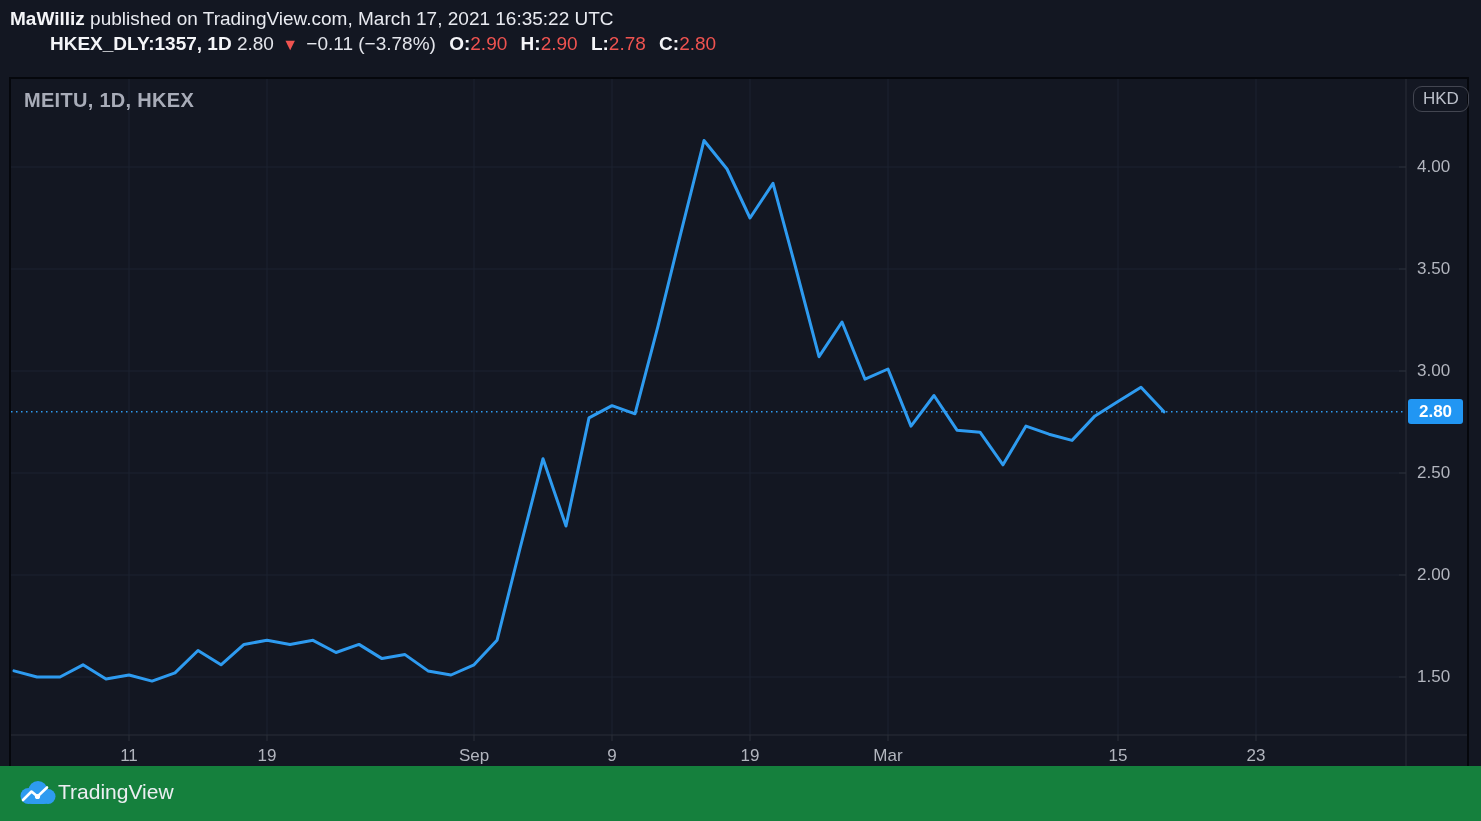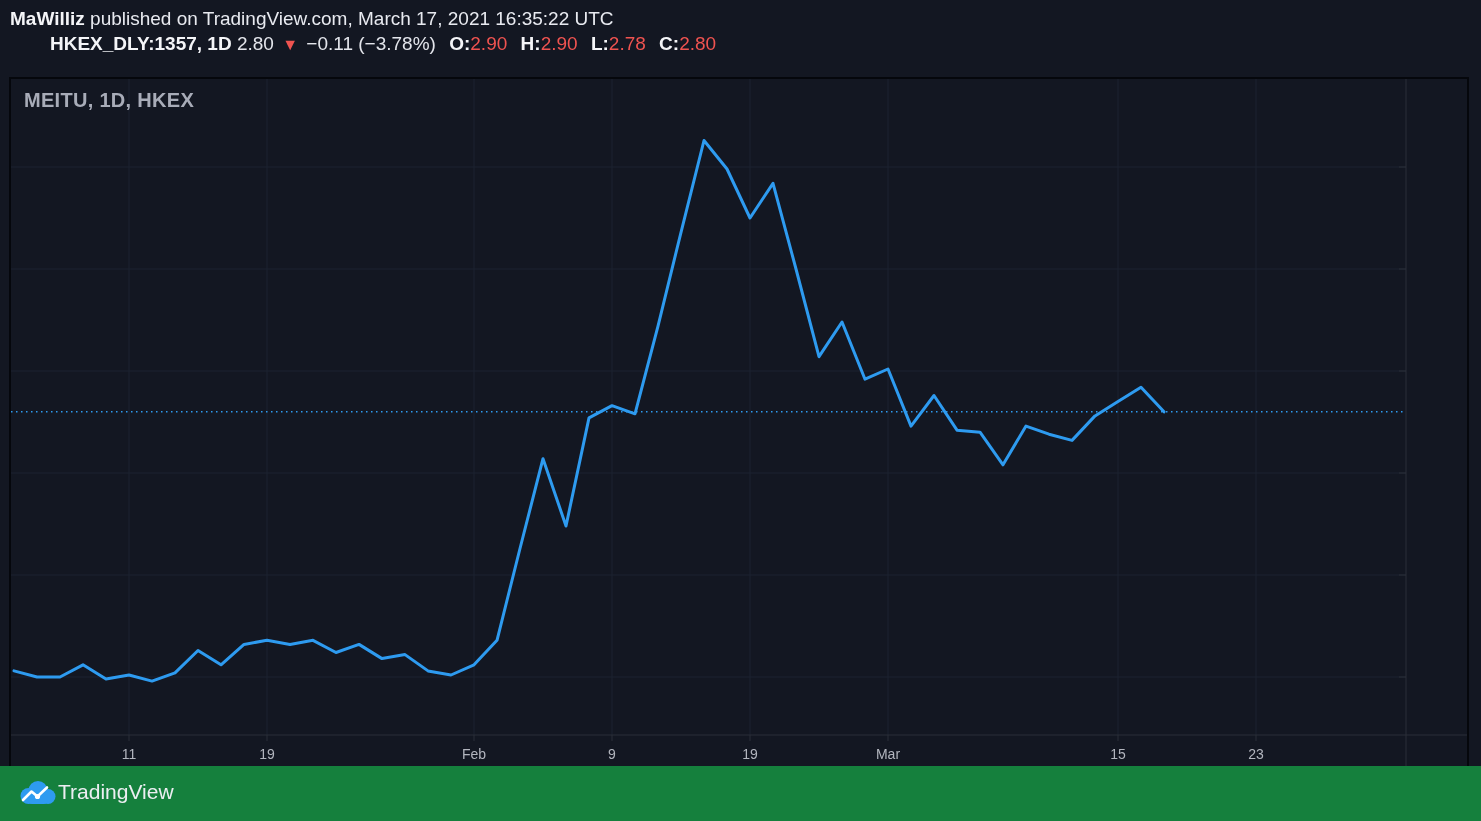--- a/index.html
+++ b/index.html
@@ -31,21 +31,21 @@
   .ylab { position:absolute; left:11px; width:50px; height:20px; line-height:20px;
           font-size:17px; color:#b2b5be; }
   .cur-badge { position:absolute; left:7px; top:7px; padding:2px 9px; font-size:17px;
                color:#bcc0ca; border:1px solid #434651; border-radius:9px; }
   .price-badge { position:absolute; left:2px; width:55px; height:25px; line-height:25px;
                  text-align:center; font-size:17px; font-weight:bold; color:#ffffff;
                  border-radius:3px; }
 
   .time-row { position:absolute; left:0; top:656px; width:1456px; height:40px; cursor:ew-resize; }
   .xlab { position:absolute; top:11px; width:70px; text-align:center;
-          font-size:14px; color:#b2b5be; }
+          font-size:17px; color:#b2b5be; }
 
   
   .footer { position:absolute; left:0; top:766px; width:1481px; height:55px; background:#15803d; }
   .logo { position:absolute; left:19px; top:9px; }
   .brand { position:absolute; left:58px; top:14px; font-size:21px; color:#eceef2; }
 </style>
 </head>
 <body>
 
 <div class="page">
@@ -99,25 +99,35 @@
           <line x1="1245" y1="0" x2="1245" y2="656" stroke="#1c2230" stroke-width="1"></line>
           <line x1="1245" y1="656" x2="1245" y2="662" stroke="#2a2e39" stroke-width="1"></line>
           <line x1="1395" y1="0" x2="1395" y2="696" stroke="#2a2e39" stroke-width="1"></line>
           <line x1="0" y1="656" x2="1456" y2="656" stroke="#2a2e39" stroke-width="1"></line>
           <line x1="0" y1="332.80000000000007" x2="1395" y2="332.80000000000007" stroke="#2e9bf0" stroke-width="1.4" stroke-dasharray="1.5 3.5"></line>
           <polyline points="3,591.9 26,598.0 49,598.0 72,585.8 95,600.0 118,596.0 141,602.1 164,593.9 187,571.5 210,585.8 233,565.4 256,561.3 279,565.4 302,561.3 325,573.5 348,565.4 371,579.6 394,575.6 417,591.9 440,596.0 463,585.8 486,561.3 509,469.5 532,379.7 555,447.0 578,338.9 601,326.7 624,334.8 647,247.1 670,153.3 693,61.5 716,90.0 739,139.0 762,104.3 785,190.0 808,277.7 831,243.0 854,300.2 877,290.0 900,347.1 923,316.5 946,351.2 969,353.2 992,385.8 1015,347.1 1038,355.2 1061,361.4 1084,336.9 1107,322.6 1130,308.3 1153,332.8" fill="none" stroke="#2e9bf0" stroke-width="3" stroke-linejoin="round" stroke-linecap="round"></polyline>
         </svg>
       <div class="legend">MEITU, 1D, HKEX</div>
     </div>
 
+    <div class="axis-col" id="y-axis">
+      <div class="cur-badge">HKD</div>
+      <div class="price-badge" id="price-badge" style="top: 320.3px; background: rgb(33, 150, 243);">2.80</div>
+    <div class="ylab" style="top: 78px;">4.00</div>
+        <div class="ylab" style="top: 180px;">3.50</div>
+        <div class="ylab" style="top: 282px;">3.00</div>
+        <div class="ylab" style="top: 384px;">2.50</div>
+        <div class="ylab" style="top: 486px;">2.00</div>
+        <div class="ylab" style="top: 588px;">1.50</div>
+      </div>
 
     <div class="time-row" id="x-axis">
         <div class="xlab" style="left: 83px;">11</div>
         <div class="xlab" style="left: 221px;">19</div>
-        <div class="xlab" style="left: 428px;">Feb</div>
+        <div class="xlab" style="left: 428px;">Sep</div>
         <div class="xlab" style="left: 566px;">9</div>
         <div class="xlab" style="left: 704px;">19</div>
         <div class="xlab" style="left: 842px; text-align: center;">Mar</div>
         <div class="xlab" style="left: 1072px;">15</div>
         <div class="xlab" style="left: 1210px;">23</div>
       </div>
   </div>
 
   <div class="footer">
     <svg class="logo" width="38" height="36" viewBox="0 0 38 36">

